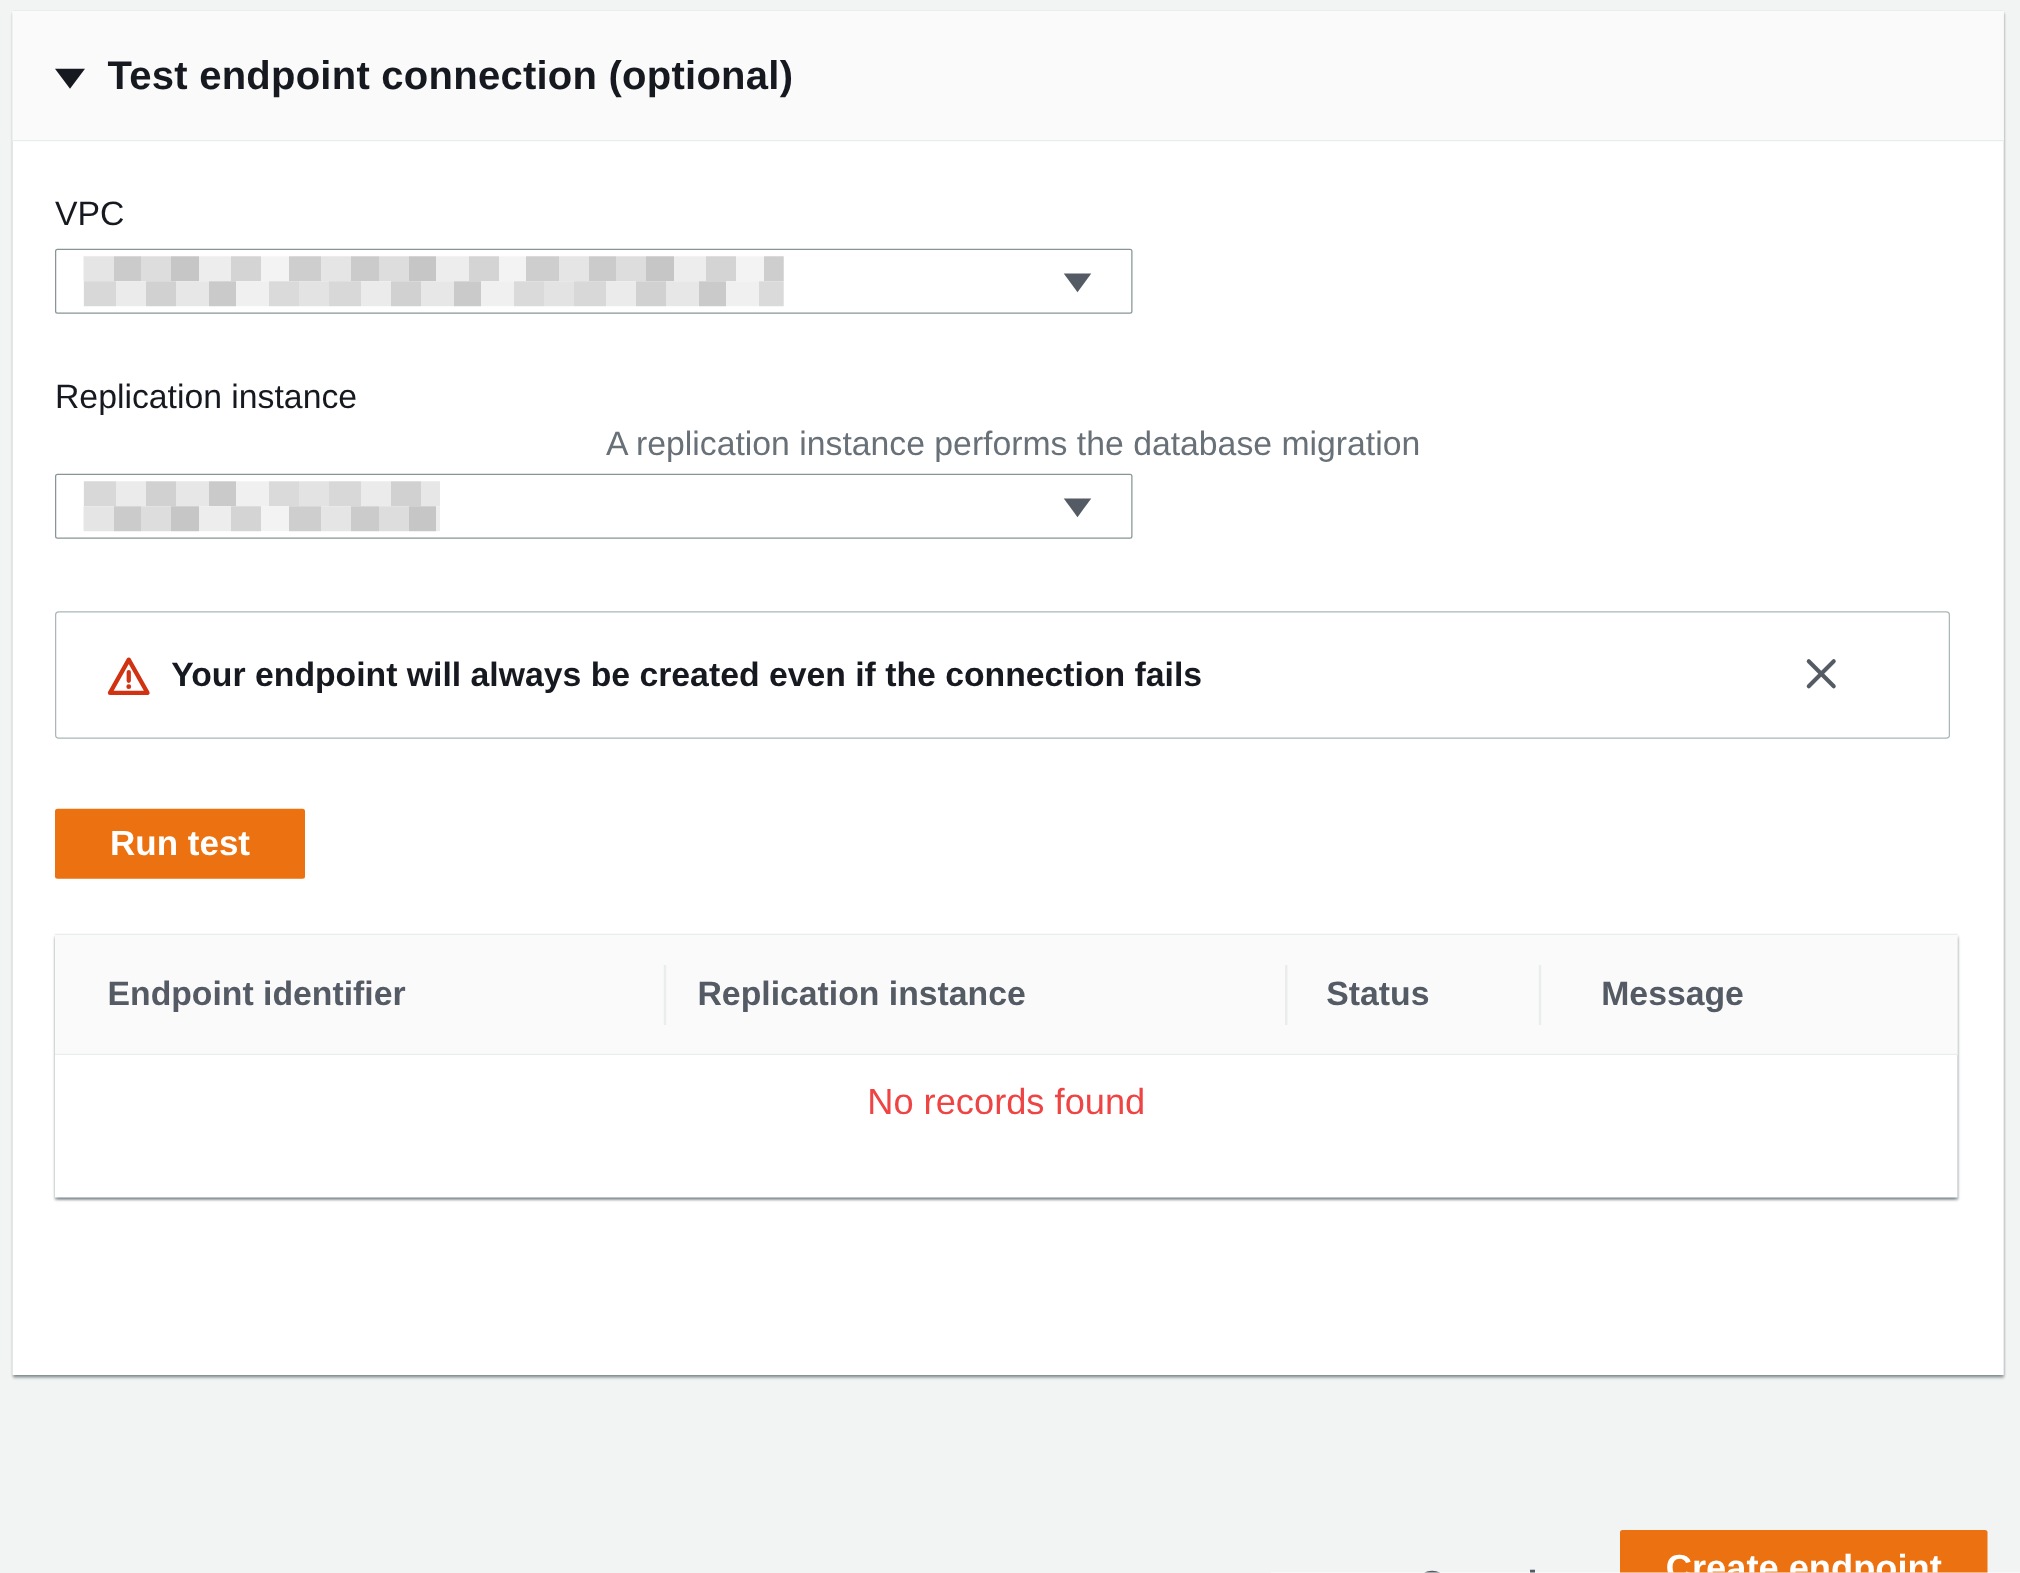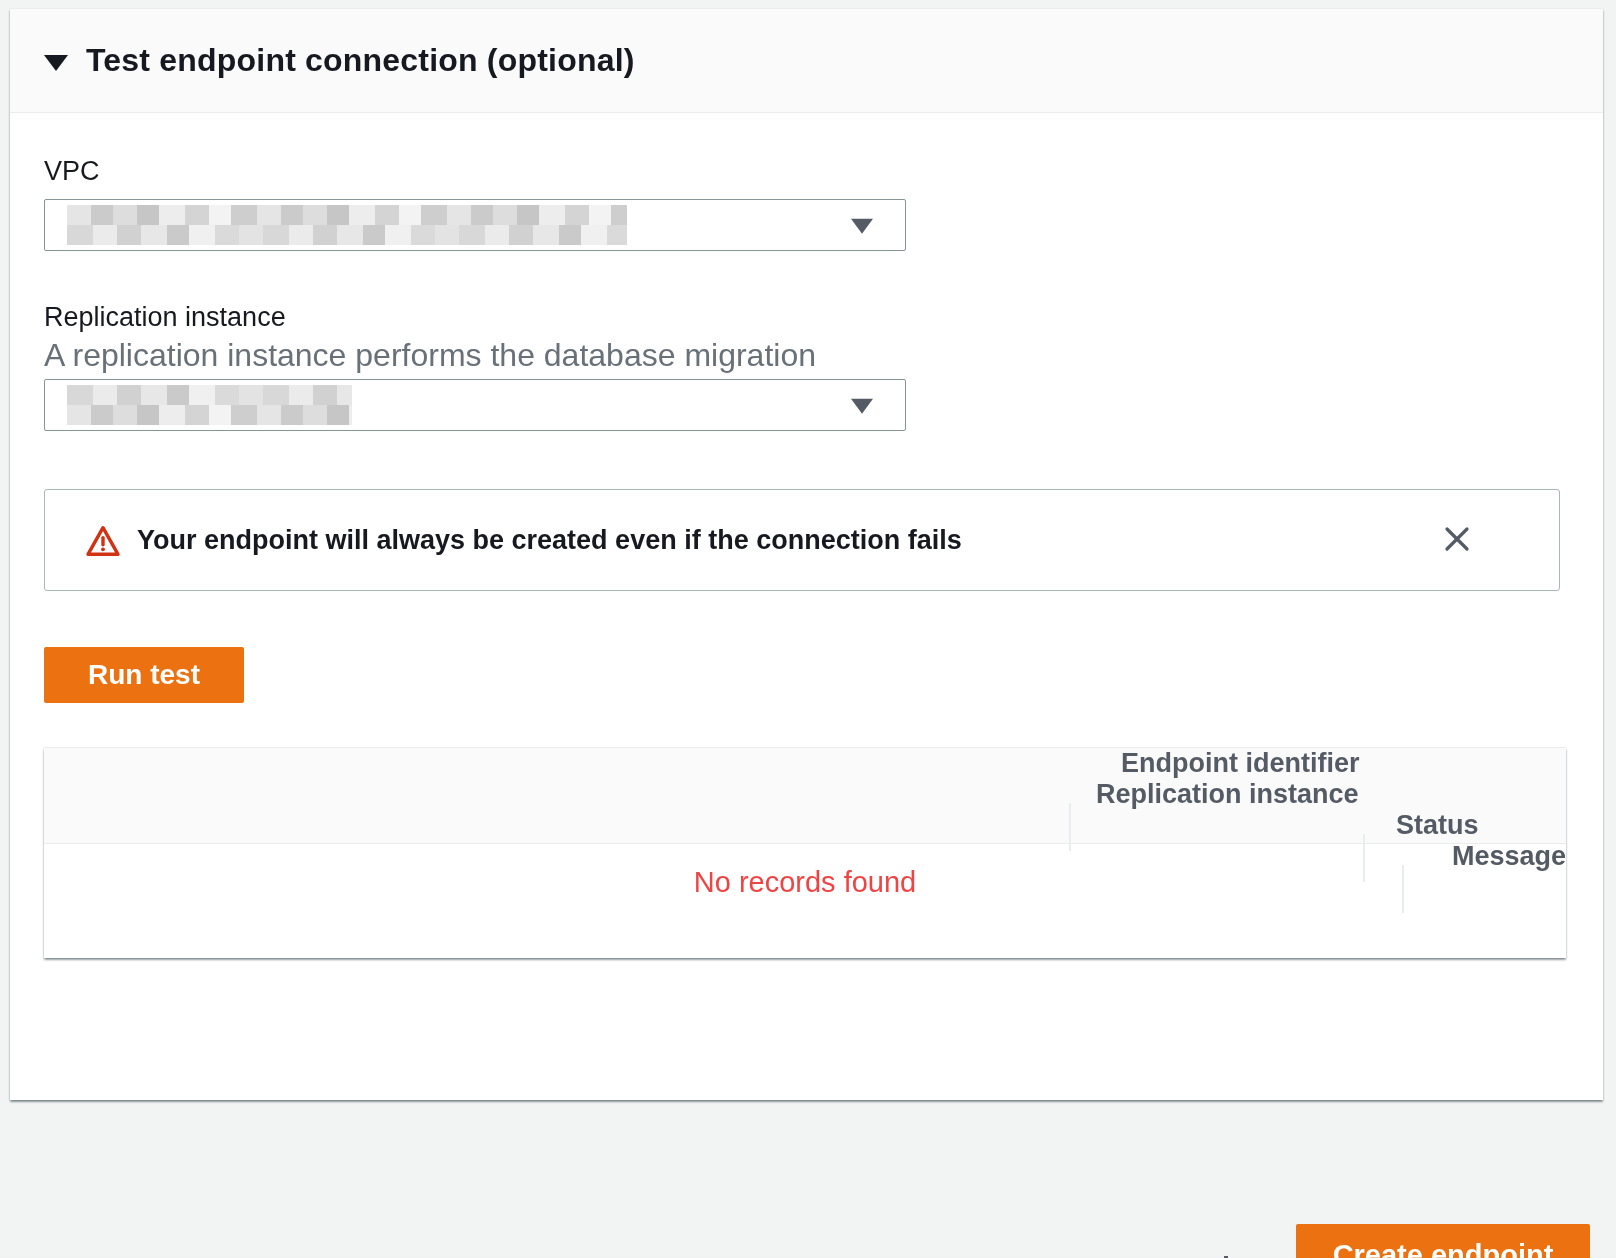--- a/index.html
+++ b/index.html
@@ -37,21 +37,21 @@
   }
   .card-title {
     margin-left:18px;
     font-size:32px; font-weight:700; color:#16191f;
     letter-spacing:0.2px;
   }
   .card-body { padding:40px 26px 0 34px; position:relative; }
 
   
   .field-label { font-size:27px; line-height:36px; color:#16191f; }
-  .field-desc  { font-size:32px; line-height:32px; color:#687078; margin-top:4px; }
+  .field-desc  { font-size:27px; line-height:32px; color:#687078; margin-top:4px;text-align:center; }
 
   .select {
     margin-top:10px;
     width:862px; height:52px;
     background:#fff;
     border:1px solid #879596;
     border-radius:2px;
     position:relative;
     display:flex; align-items:center;
     padding-left:22px;
@@ -123,25 +123,24 @@
 
   
   .table-card {
     margin-top:44px;
     width:1522px;
     background:#fff;
     border-top:1px solid #eaeded;
     box-shadow:0 2px 2px 0 rgba(0,28,36,0.3), 1px 2px 2px -1px rgba(0,28,36,0.2), -1px 2px 2px -1px rgba(0,28,36,0.2);
   }
   .thead {
-    display:flex; align-items:flex-end;
+    display:flex; align-items:center;
     height:96px;
     background:#fafafa;
     border-bottom:1px solid #eaeded;
-    flex-direction:column;
   }
   .th {
     font-size:27px; font-weight:700; color:#545b64;
     position:relative;
     display:flex; align-items:center;
     height:100%;
   }
   .th.c1 { width:487px; padding-left:42px; }
   .th.c2 { width:497px; padding-left:27px; }
   .th.c3 { width:203px; padding-left:33px; }

